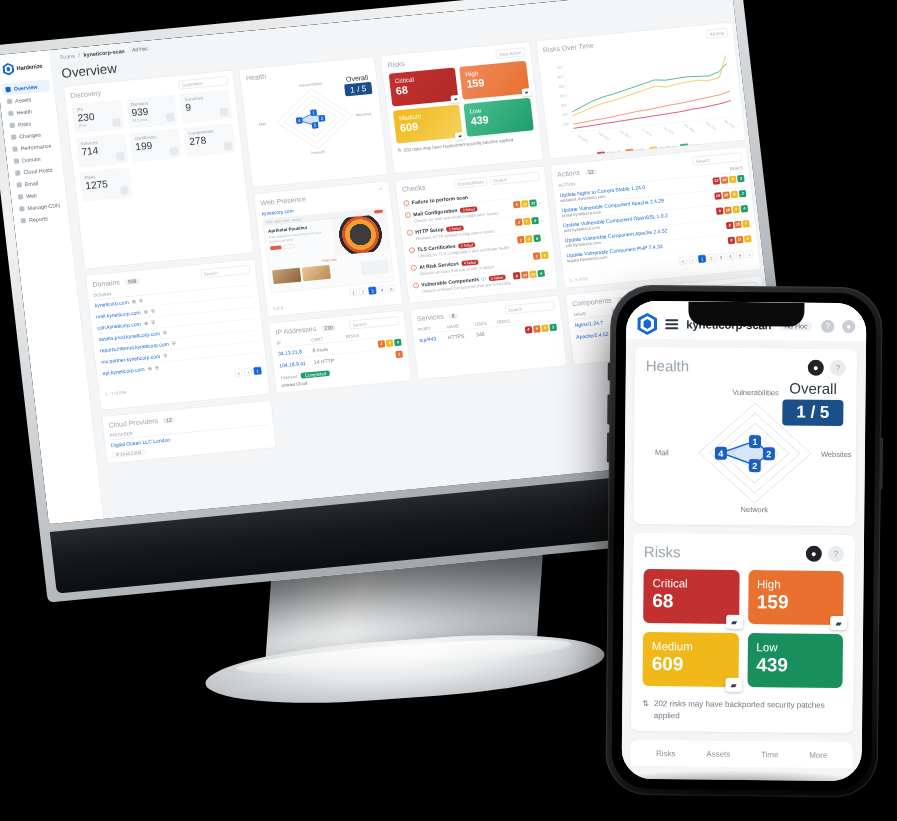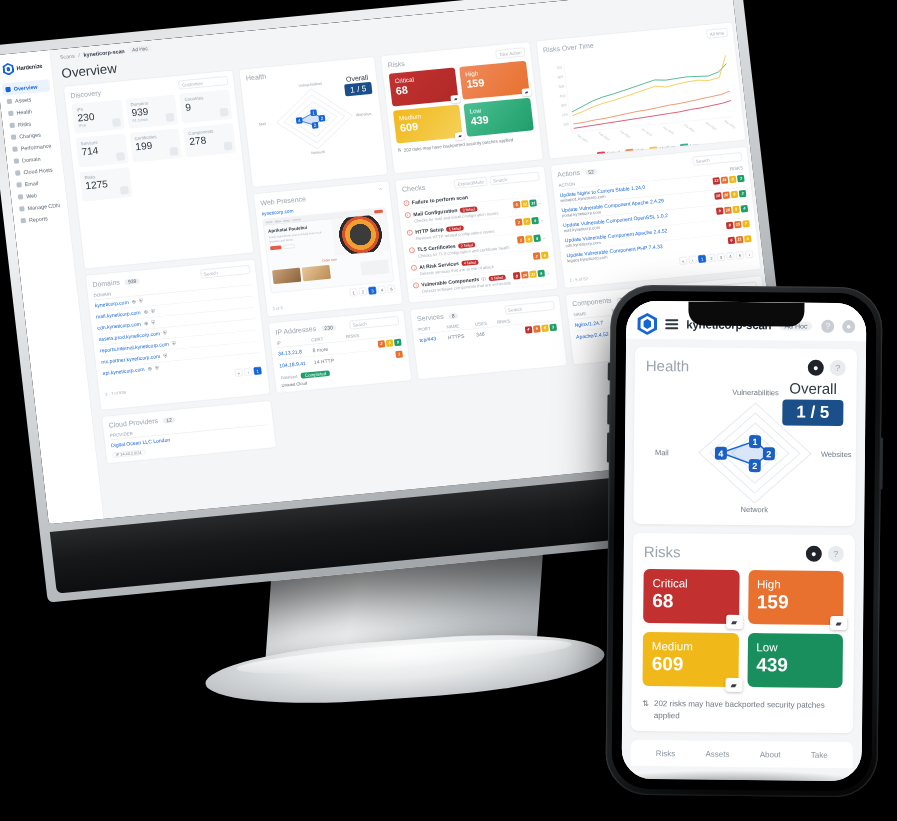--- a/index.html
+++ b/index.html
@@ -930,22 +930,22 @@
               </div>
               <div class="ph-note">
                 <span>⇅</span>
                 <span>202 risks may have backported security patches applied</span>
               </div>
             </div>
 
             <div class="ph-tabs">
               <span>Risks</span>
               <span>Assets</span>
-              <span>About</span>
-              <span>Take</span>
+              <span>Time</span>
+              <span>More</span>
             </div>
 
           </div>
         </div>
       </div>
     </div>
   </div>
 
   <div class="shadow-floor"></div>
 </div>

